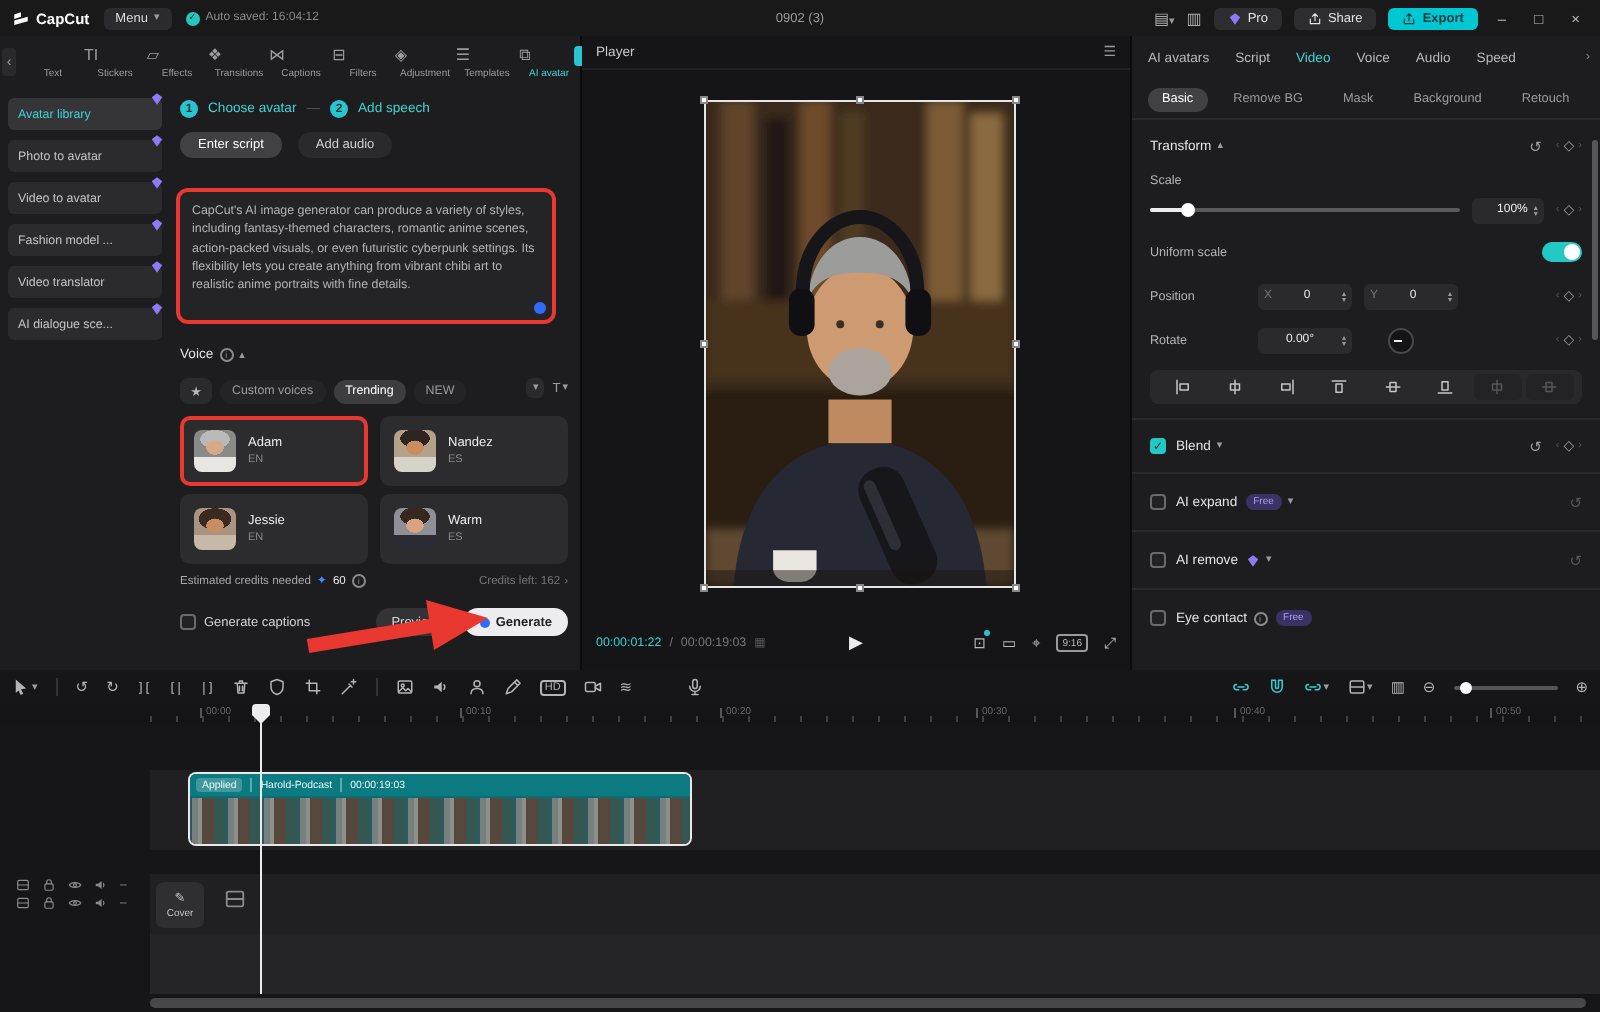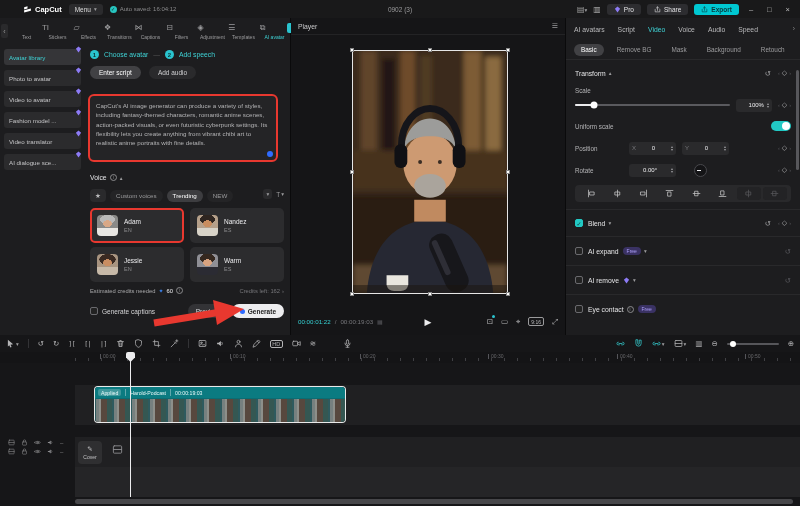--- a/index.html
+++ b/index.html
@@ -3,21 +3,21 @@
 <meta charset="utf-8">
 <style>
   * { margin:0; padding:0; box-sizing:border-box; font-family:"Liberation Sans","DejaVu Sans",sans-serif; }
   html,body { background:#000; }
   .app { position:relative; width:800px; height:506px; background:#0a0a0b; overflow:hidden; color:#cfcfd1; }
   .ic { display:inline-block; vertical-align:middle; }
   svg.ic { fill:none; stroke:currentColor; stroke-width:2; stroke-linecap:round; stroke-linejoin:round; }
 
   
   #topbar { position:absolute; left:0; top:0; width:800px; height:18px; background:#19191a; display:flex; align-items:center; }
-  .tb-left { display:flex; align-items:center; gap:7px; padding-left:23px; }
+  .tb-left { display:flex; align-items:center; gap:7px; padding-left:6px; }
   .logo { display:flex; align-items:center; gap:3px; color:#fff; font-size:7.5px; font-weight:bold; }
   .menu-btn { background:#2b2b2d; border-radius:3px; padding:2px 6px; font-size:6.5px; color:#ddd; display:flex; gap:3px; align-items:center; }
   .autosave { display:flex; align-items:center; gap:3px; font-size:6px; color:#8a8a8c; }
   .save-dot { width:7px; height:7px; border-radius:50%; background:#27c5c0; color:#0c2b2a; font-size:5px; display:flex; align-items:center; justify-content:center; }
   .tb-title { position:absolute; left:0; right:0; text-align:center; font-size:6.5px; color:#9a9a9c; pointer-events:none; }
   .tb-right { margin-left:auto; display:flex; align-items:center; gap:6px; padding-right:6px; }
   .tb-ic { color:#aaa; font-size:8px; }
   .pill { border-radius:3px; padding:2px 7px; font-size:6.5px; display:flex; align-items:center; gap:3px; }
   .pro-pill { background:#2d2d30; color:#e3e3e5; }
   .share-pill { background:#2d2d30; color:#e3e3e5; }

